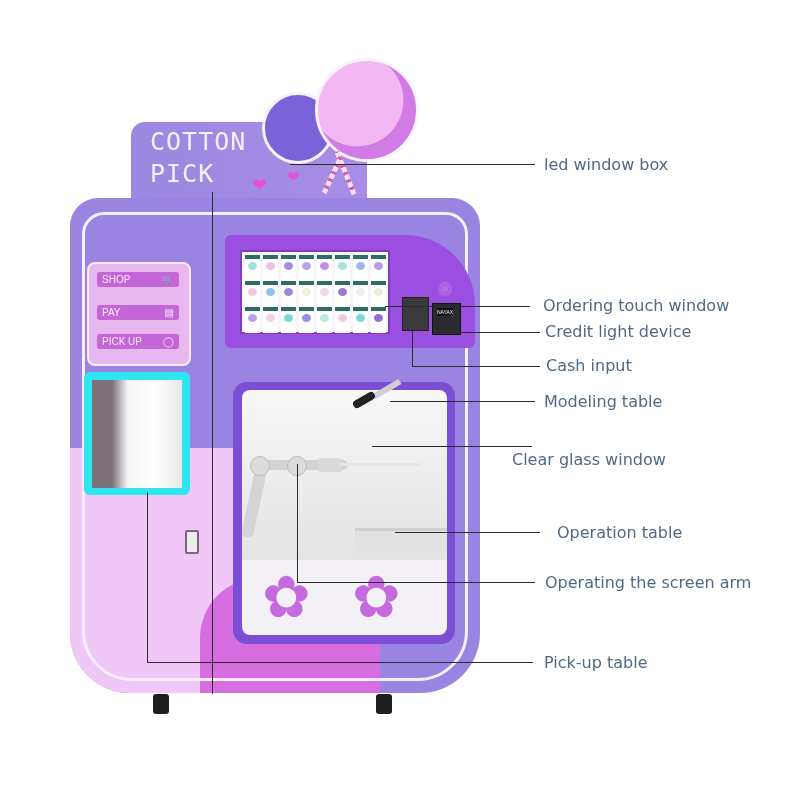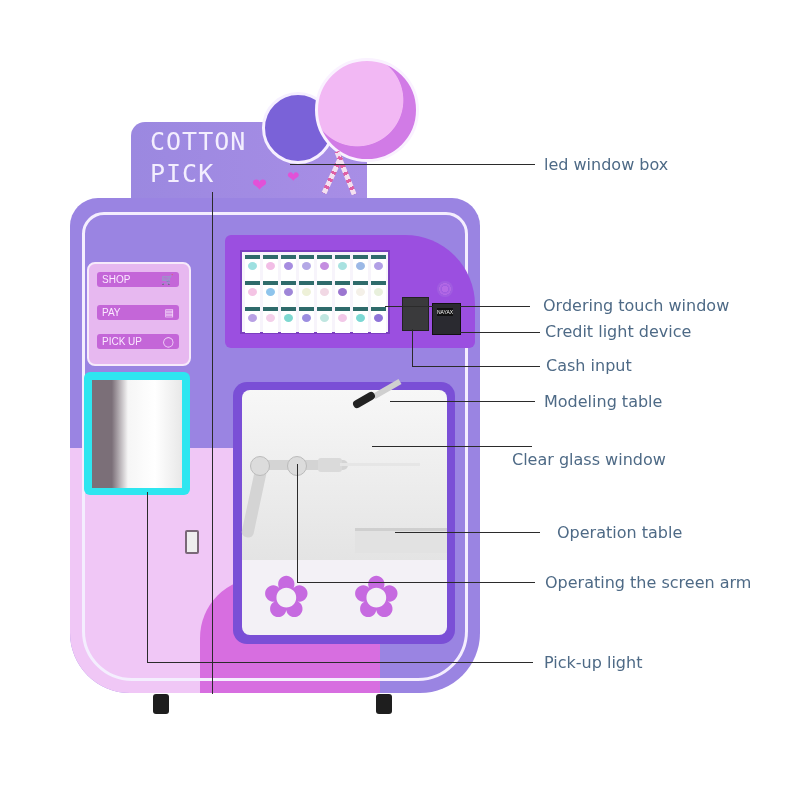--- a/index.html
+++ b/index.html
@@ -196,15 +196,15 @@
   <div class="line" style="left:147px;top:662px;width:386px;height:1px;"></div>
 
   <div class="label" style="left:544px;top:156px;">led window box</div>
   <div class="label" style="left:543px;top:297px;">Ordering touch window</div>
   <div class="label" style="left:545px;top:323px;">Credit light device</div>
   <div class="label" style="left:546px;top:357px;">Cash input</div>
   <div class="label" style="left:544px;top:393px;">Modeling table</div>
   <div class="label" style="left:512px;top:439px;margin-top:12px;">Clear glass window</div>
   <div class="label" style="left:545px;top:524px;margin-left:12px;">Operation table</div>
   <div class="label" style="left:545px;top:574px;">Operating the screen arm</div>
-  <div class="label" style="left:544px;top:654px;">Pick-up light</div>
+  <div class="label" style="left:544px;top:654px;">Pick-up table</div>
 
 </div>
 
 </body></html>

